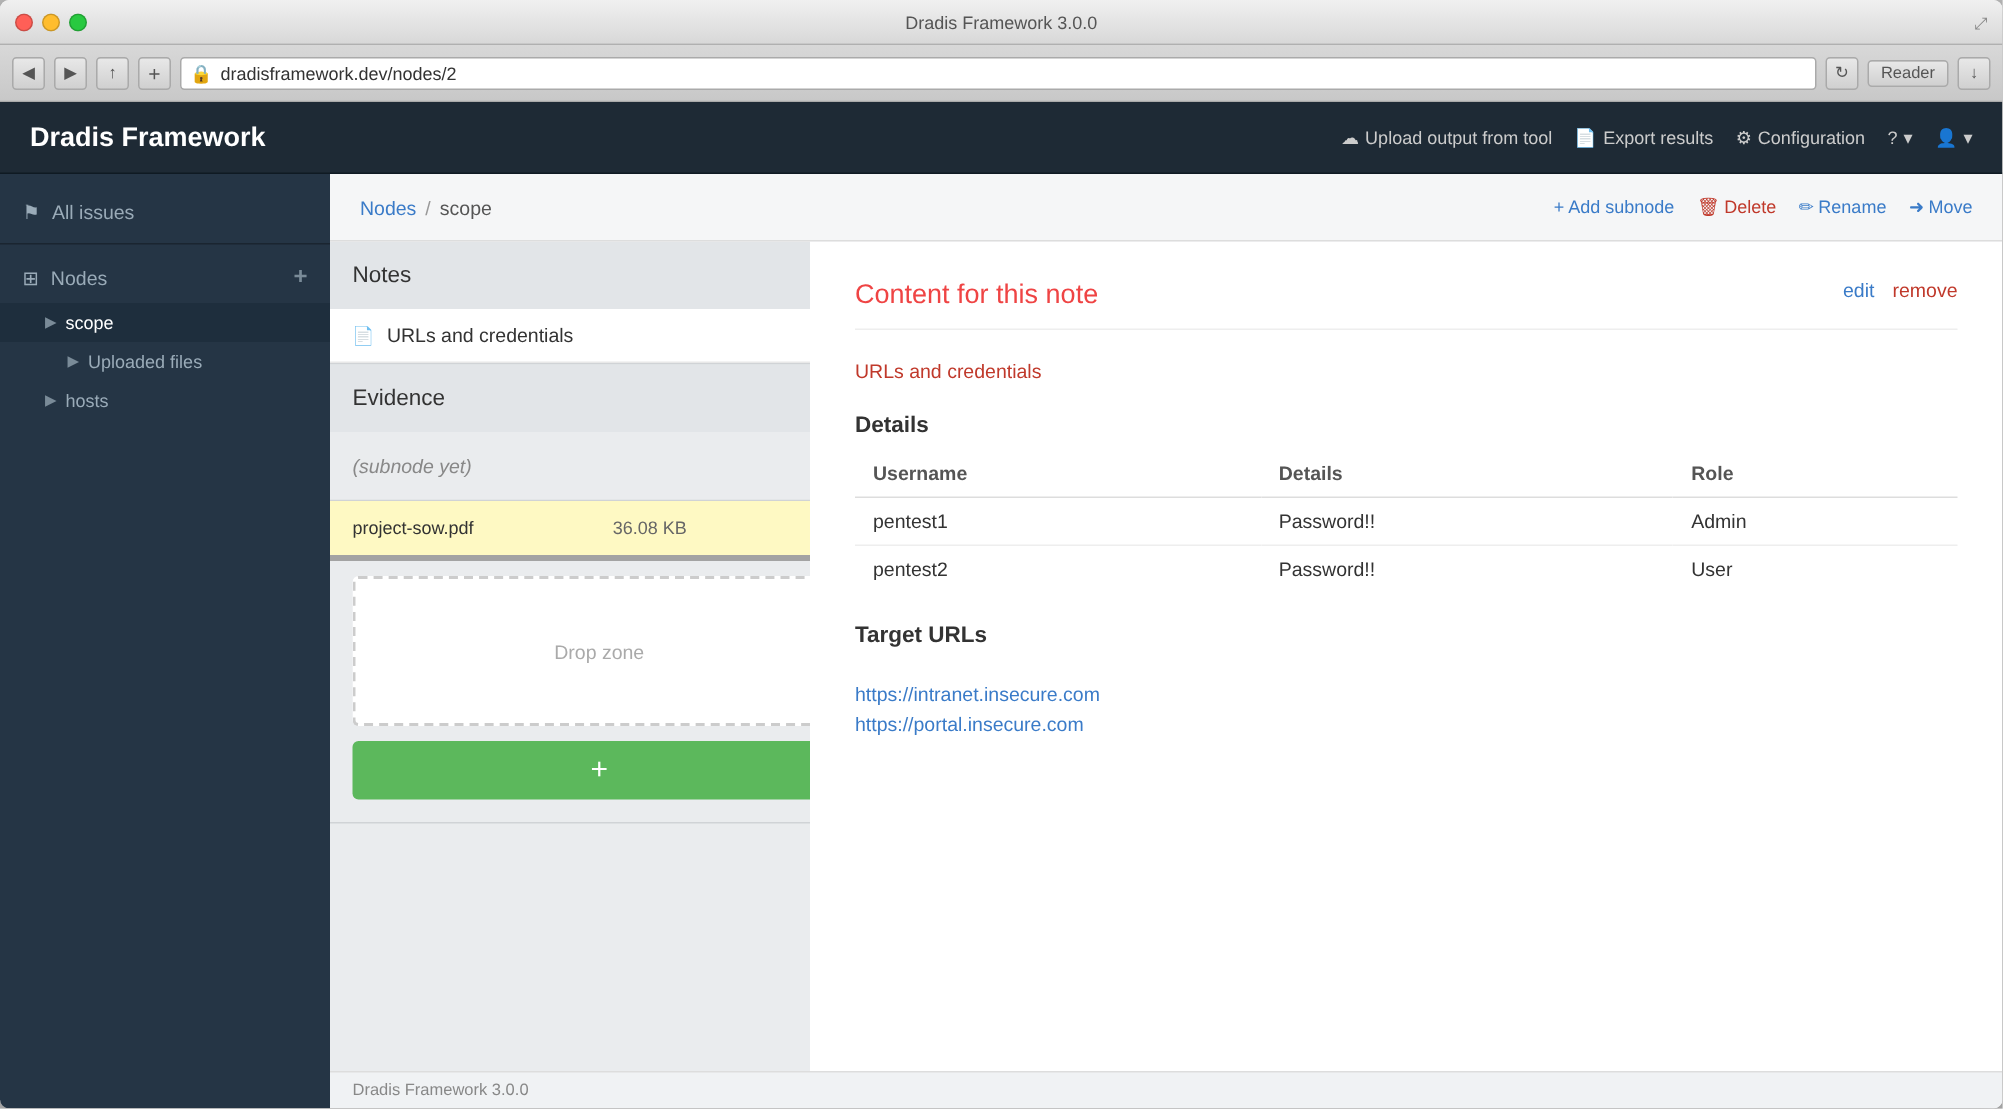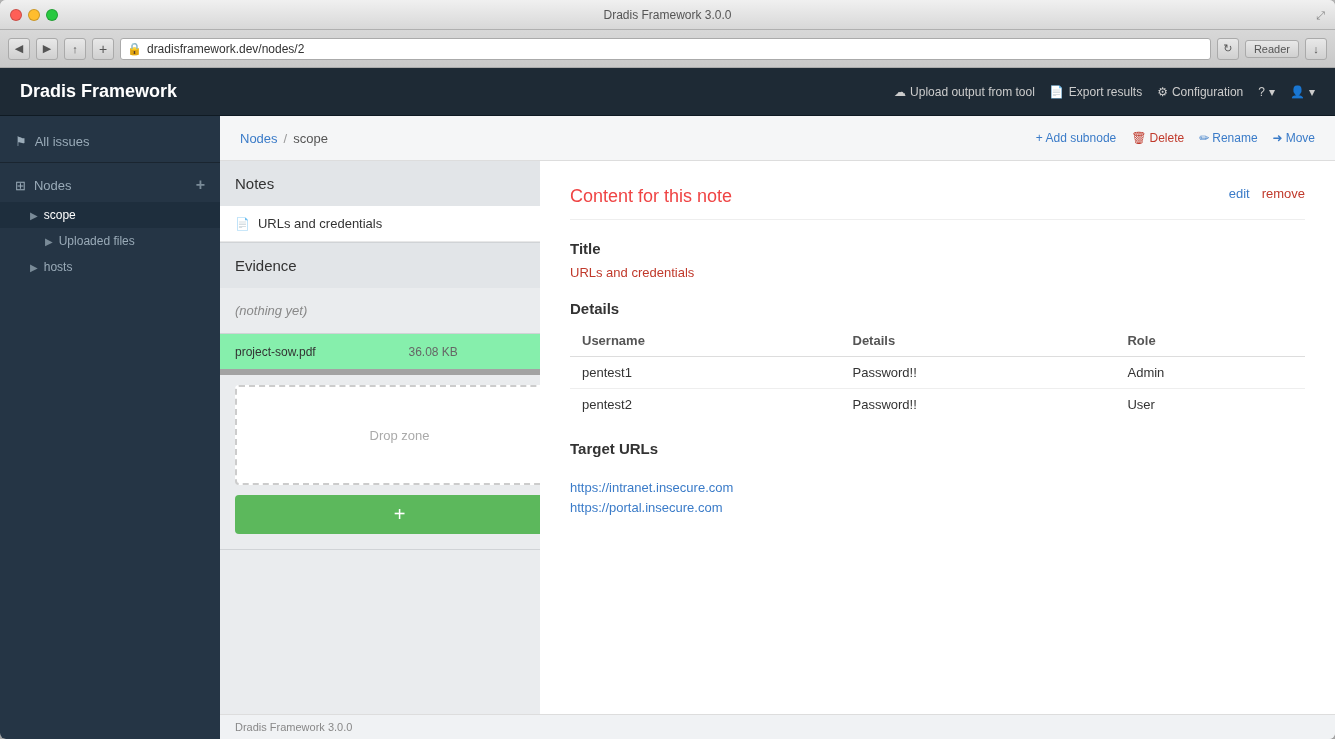--- a/index.html
+++ b/index.html
@@ -252,22 +252,22 @@
       font-size: 13px;
       background: #eaecee;
     }
 
     
     .attachment-item {
       display: flex;
       align-items: center;
       justify-content: space-between;
       padding: 8px 15px;
-      background: #86efac;
-      border-bottom: 6px solid #a3a3a3;
+      background: #fef9c3;
+      border-bottom: 4px solid #a3a3a3;
     }
     .attachment-name { font-size: 12px; color: #333; }
     .attachment-size { font-size: 12px; color: #666; margin: 0 10px; }
     .attachment-delete { color: #c0392b; cursor: pointer; font-size: 16px; }
 
     .drop-zone {
       margin: 10px 15px;
       border: 2px dashed #ccc;
       border-radius: 4px;
       height: 100px;
@@ -505,21 +505,21 @@
                   <span class="note-icon">📄</span>
                   <span class="note-title">URLs and credentials</span>
                 </div>
               </div>
 
               <div class="panel-section">
                 <div class="panel-section-header">
                   <span class="panel-section-title">Evidence</span>
                   <span class="panel-add-btn">+</span>
                 </div>
-                <div class="evidence-empty">(nothing yet)</div>
+                <div class="evidence-empty">(subnode yet)</div>
               </div>
 
               <div class="panel-section">
                 <div class="attachment-item">
                   <span class="attachment-name">project-sow.pdf</span>
                   <span class="attachment-size">36.08 KB</span>
                   <span class="attachment-delete">⊘</span>
                 </div>
                 <div class="drop-zone">
                   <span>Drop zone</span>
@@ -535,21 +535,20 @@
 
             <div class="note-header">
               <span class="note-content-title">Content for this note</span>
               <div class="note-header-actions">
                 <span class="note-edit-link">edit</span>
                 <span class="note-remove-link">remove</span>
               </div>
             </div>
 
             <div class="note-section">
-              <div class="note-section-title">Title</div>
               <div class="note-section-value">URLs and credentials</div>
             </div>
 
             <div class="note-section">
               <div class="note-section-title">Details</div>
               <table class="details-table">
                 <thead>
                   <tr>
                     <th>Username</th>
                     <th>Details</th>

